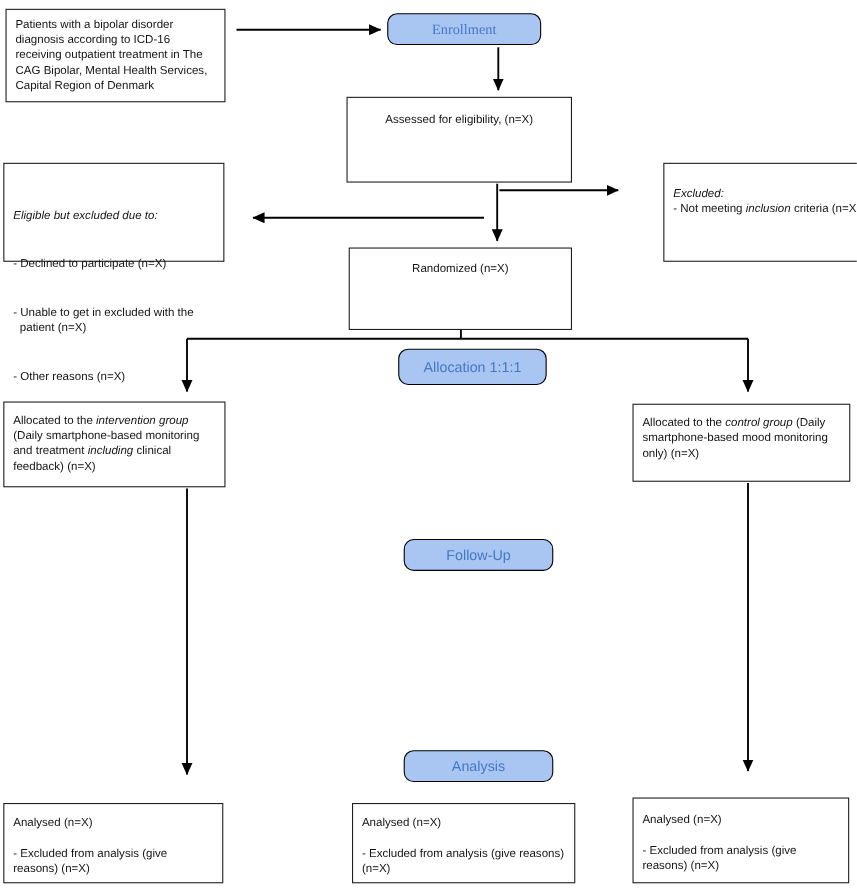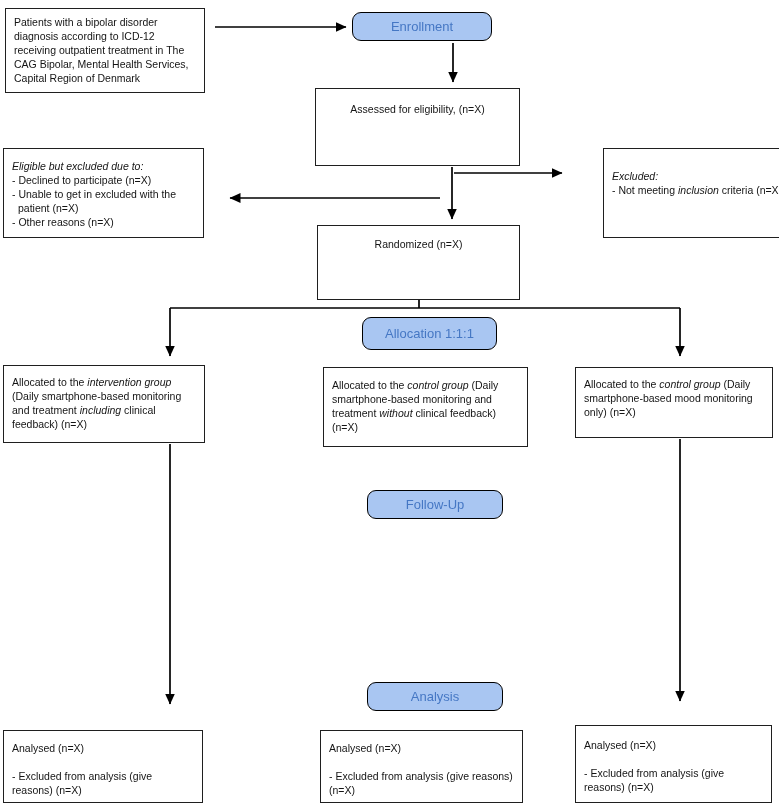--- a/index.html
+++ b/index.html
@@ -15,28 +15,28 @@
     position:relative;width:779px;height:807px;background:var(--background);
     font-family:"Liberation Sans",sans-serif;color:var(--text);overflow:hidden;
   }
   .arrows{position:absolute;left:0;top:0;width:779px;height:807px;pointer-events:none;}
   .box{
     position:absolute;border:1.6px solid var(--box-border);background:#fff;
     font-size:10.5px;line-height:14px;padding:8px 8px;box-sizing:border-box;
   }
   .par{margin:0;}
   .it{font-style:italic;}
-  .hang .par{padding-left:6px;text-indent:-6px;}
+  .hang .par{padding-left:6px;text-indent:-6px;margin-top:30px;}
   .badge{
     position:absolute;border:1.8px solid #000;background:var(--badge-fill);
     color:var(--badge-text);border-radius:9px;display:flex;align-items:center;
     justify-content:center;font-size:13px;box-sizing:border-box;
   }
   .population{left:5px;top:8px;width:200px;height:85px;padding-top:6px;}
-  .badge.enrollment{left:352px;top:12px;width:140px;height:29px;}
+  .badge.enrollment{left:352px;top:12px;width:140px;height:29px;font-family:Liberation Serif, serif;}
   .assessed{left:315px;top:88px;width:205px;height:78px;text-align:center;padding-top:13px;}
   .eligible{left:3px;top:148px;width:201px;height:90px;padding-top:10px;}
   .excluded{left:603px;top:148px;width:196px;height:90px;padding-top:20px;padding-right:3px;}
   .randomized{left:317px;top:225px;width:203px;height:75px;text-align:center;padding-top:11px;}
   .badge.allocation{left:362px;top:317px;width:135px;height:33px;}
   .alloc-left{left:3px;top:365px;width:202px;height:78px;padding-top:9px;}
   .alloc-mid{left:323px;top:367px;width:205px;height:80px;padding-top:10px;}
   .alloc-right{left:575px;top:367px;width:198px;height:71px;padding-top:9px;}
   .badge.followup{left:367px;top:490px;width:136px;height:29px;}
   .badge.analysis{left:367px;top:682px;width:136px;height:29px;}
@@ -63,21 +63,21 @@
       <path d="M440 198 H230" marker-end="url(#ah)"></path>
       <path d="M419 300 V308"></path>
       <path d="M170 308 H680"></path>
       <path d="M170 308 V356" marker-end="url(#ah)"></path>
       <path d="M680 308 V356" marker-end="url(#ah)"></path>
       <path d="M170 444 V704" marker-end="url(#ah)"></path>
       <path d="M680 439 V701" marker-end="url(#ah)"></path>
     </g>
   </svg>
 
-  <div class="box population">Patients with a bipolar disorder diagnosis according to ICD-12 receiving outpatient treatment in The CAG Bipolar, Mental Health Services, Capital Region of Denmark</div>
+  <div class="box population">Patients with a bipolar disorder diagnosis according to ICD-16 receiving outpatient treatment in The CAG Bipolar, Mental Health Services, Capital Region of Denmark</div>
 
   <div class="badge enrollment">Enrollment</div>
 
   <div class="box assessed">Assessed for eligibility, (n=X)</div>
 
   <div class="box eligible hang">
       <div class="par"><span class="it">Eligible but excluded due to:</span></div>
       <div class="par"><span>- Declined to participate (n=X)</span></div>
       <div class="par"><span>- Unable to get in excluded with the patient (n=X)</span></div>
       <div class="par"><span>- Other reasons (n=X)</span></div>
@@ -89,23 +89,20 @@
     </div>
 
   <div class="box randomized">Randomized (n=X)</div>
 
   <div class="badge allocation">Allocation 1:1:1</div>
 
   <div class="box alloc-left">
       <div class="par"><span>Allocated to the </span><span class="it">intervention group</span><span> (Daily smartphone-based monitoring and treatment </span><span class="it">including</span><span> clinical feedback) (n=X)</span></div>
     </div>
 
-  <div class="box alloc-mid">
-      <div class="par"><span>Allocated to the </span><span class="it">control group</span><span> (Daily smartphone-based monitoring and treatment </span><span class="it">without</span><span> clinical feedback) (n=X)</span></div>
-    </div>
 
   <div class="box alloc-right">
       <div class="par"><span>Allocated to the </span><span class="it">control group</span><span> (Daily smartphone-based mood monitoring only) (n=X)</span></div>
     </div>
 
   <div class="badge followup">Follow-Up</div>
 
   <div class="badge analysis">Analysis</div>
 
   <div class="box analysed-left">

